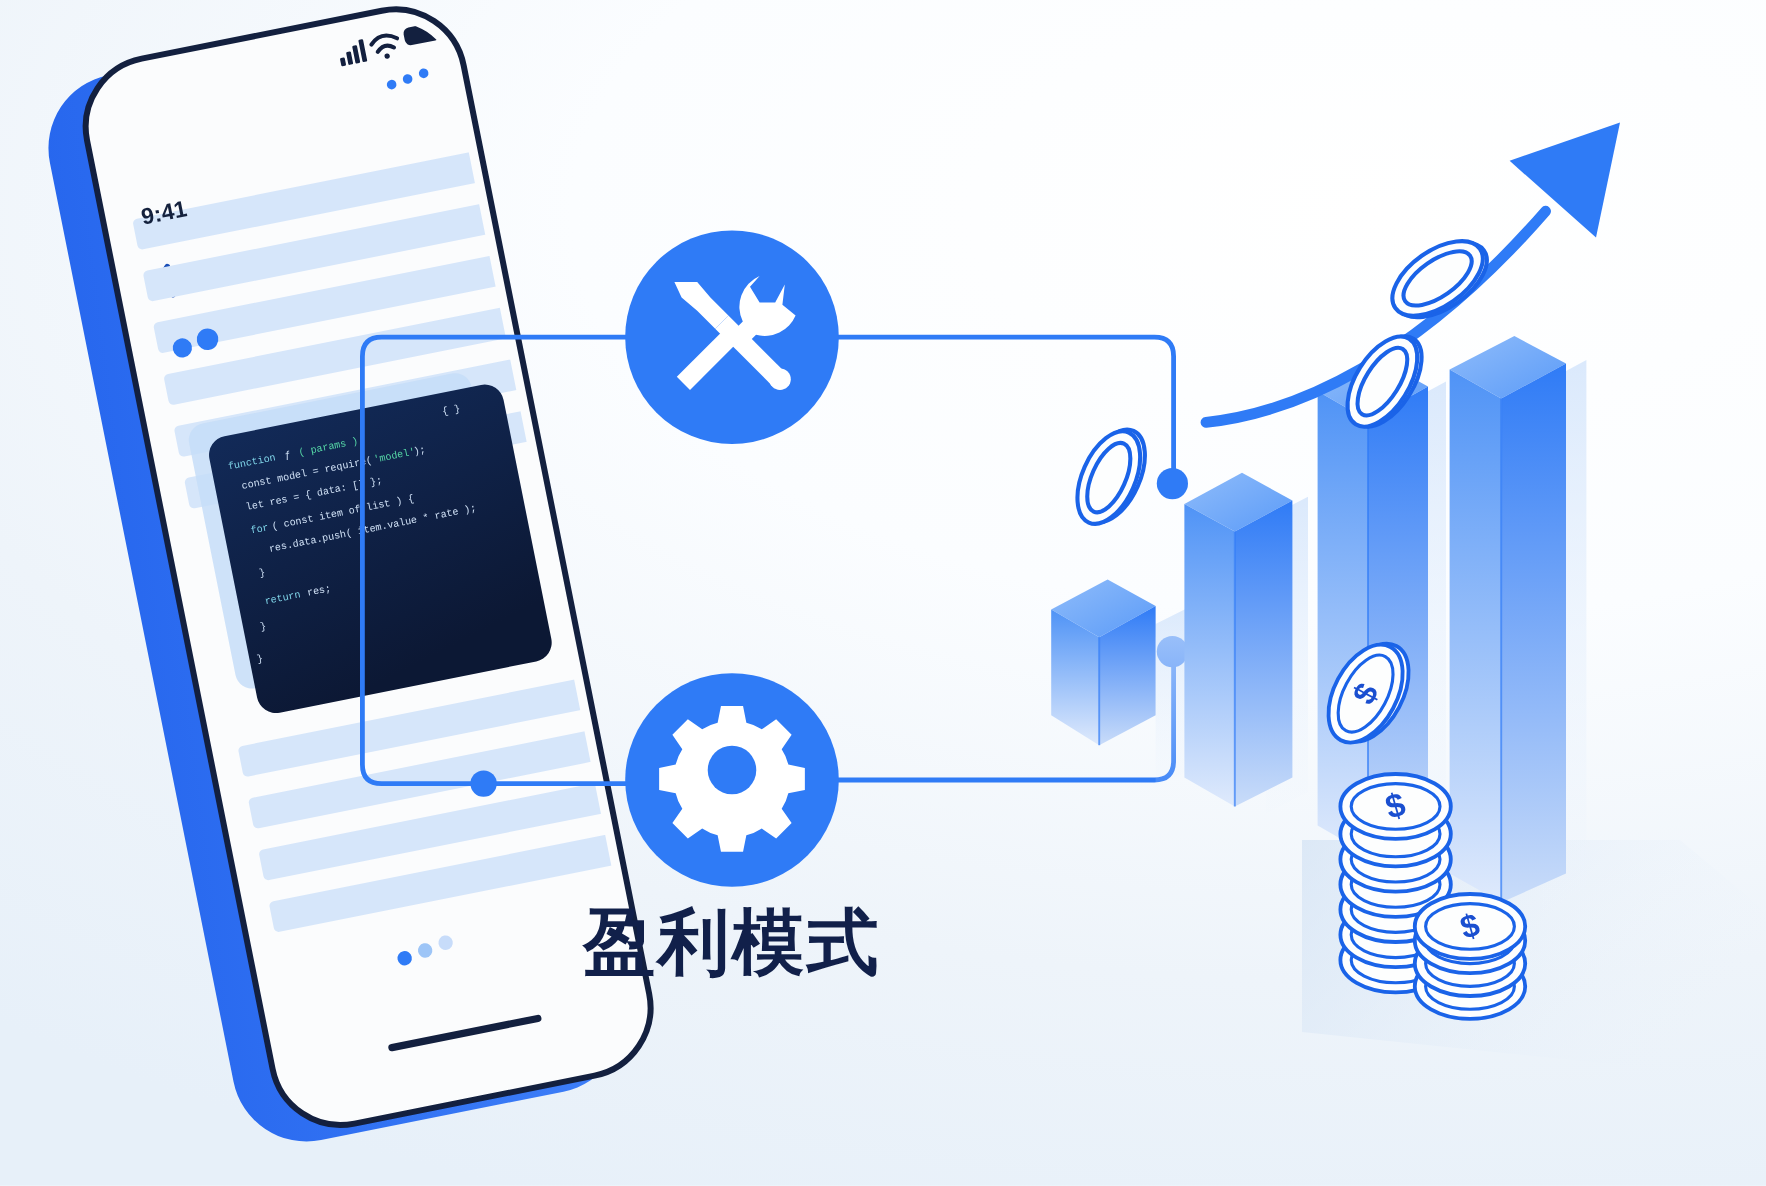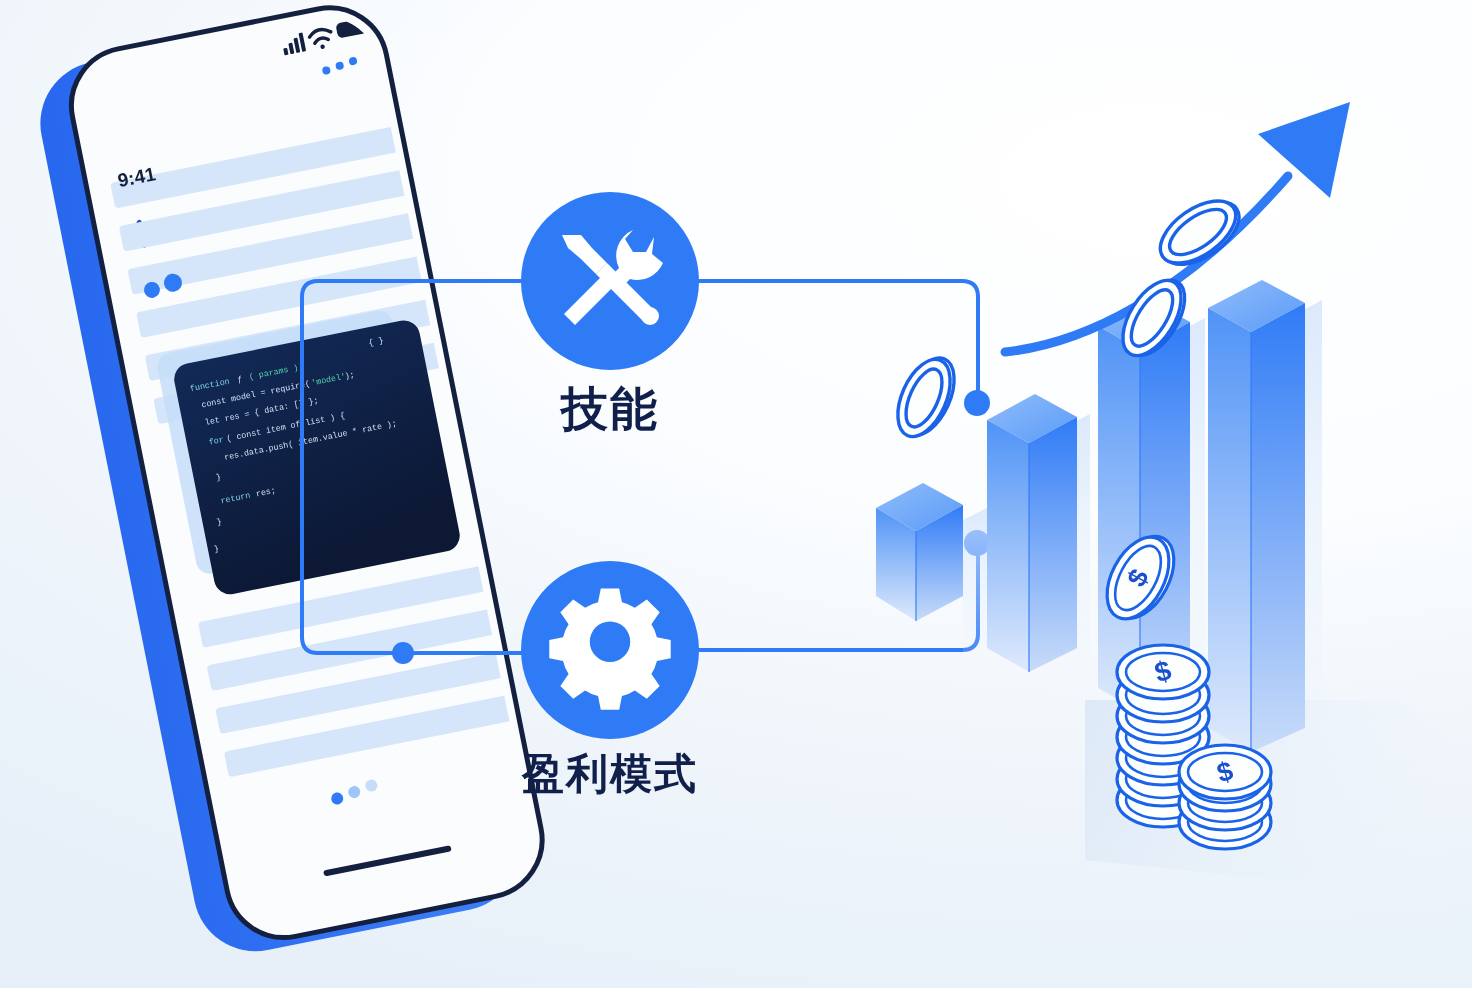--- a/index.html
+++ b/index.html
@@ -12,21 +12,21 @@
     background:
       radial-gradient(120% 90% at 78% 18%, #ffffff 0%, #fbfdff 38%, #eef4fa 72%, #e7f0f9 100%);
   }
   #stage svg.layer{position:absolute;left:0;top:0;width:1472px;height:988px;}
   .lbl{
     position:absolute;color:#11204a;font-weight:700;
     letter-spacing:2px;white-space:nowrap;
     text-align:center;
   }
   #skill-label{left:485px;top:378px;width:250px;font-size:47px;}
-  #profit-label{left:465px;top:746px;width:290px;font-size:42px;}
+  #profit-label{left:465px;top:746px;width:290px;font-size:60px;}
 </style>
 </head>
 <body>
 
 <div id="stage">
 
   <svg class="layer" viewBox="0 0 1472 988">
     <defs>
       <linearGradient id="shadowGrad" x1="0" y1="0" x2="1" y2="0.4">
         <stop offset="0%" stop-color="#c9dcf2" stop-opacity="0.55"></stop>
@@ -314,16 +314,15 @@
                  A41,41 0 0 1 51,-2 L66,1 L66,21 L51,24 A41,41 0 0 1 45,38
                  L54,51 L40,65 L27,56 A41,41 0 0 1 13,62 L10,77 L-10,77 L-13,62
                  A41,41 0 0 1 -27,56 L-40,65 L-54,51 L-45,38 A41,41 0 0 1 -51,24
                  L-66,21 L-66,1 L-51,-2 A41,41 0 0 1 -45,-16 L-54,-29 L-40,-43
                  L-27,-34 A41,41 0 0 1 -13,-40 Z" transform="translate(0,-11) scale(0.92)"></path>
         <circle cx="0" cy="-21" r="22" fill="#2f7bf6" transform="translate(0,11) scale(0.92)"></circle>
       </g>
     </g>
   </svg>
 
-  <div class="lbl" id="skill-label">技能</div>
   <div class="lbl" id="profit-label">盈利模式</div>
 
 </div>
 
 </body></html>

